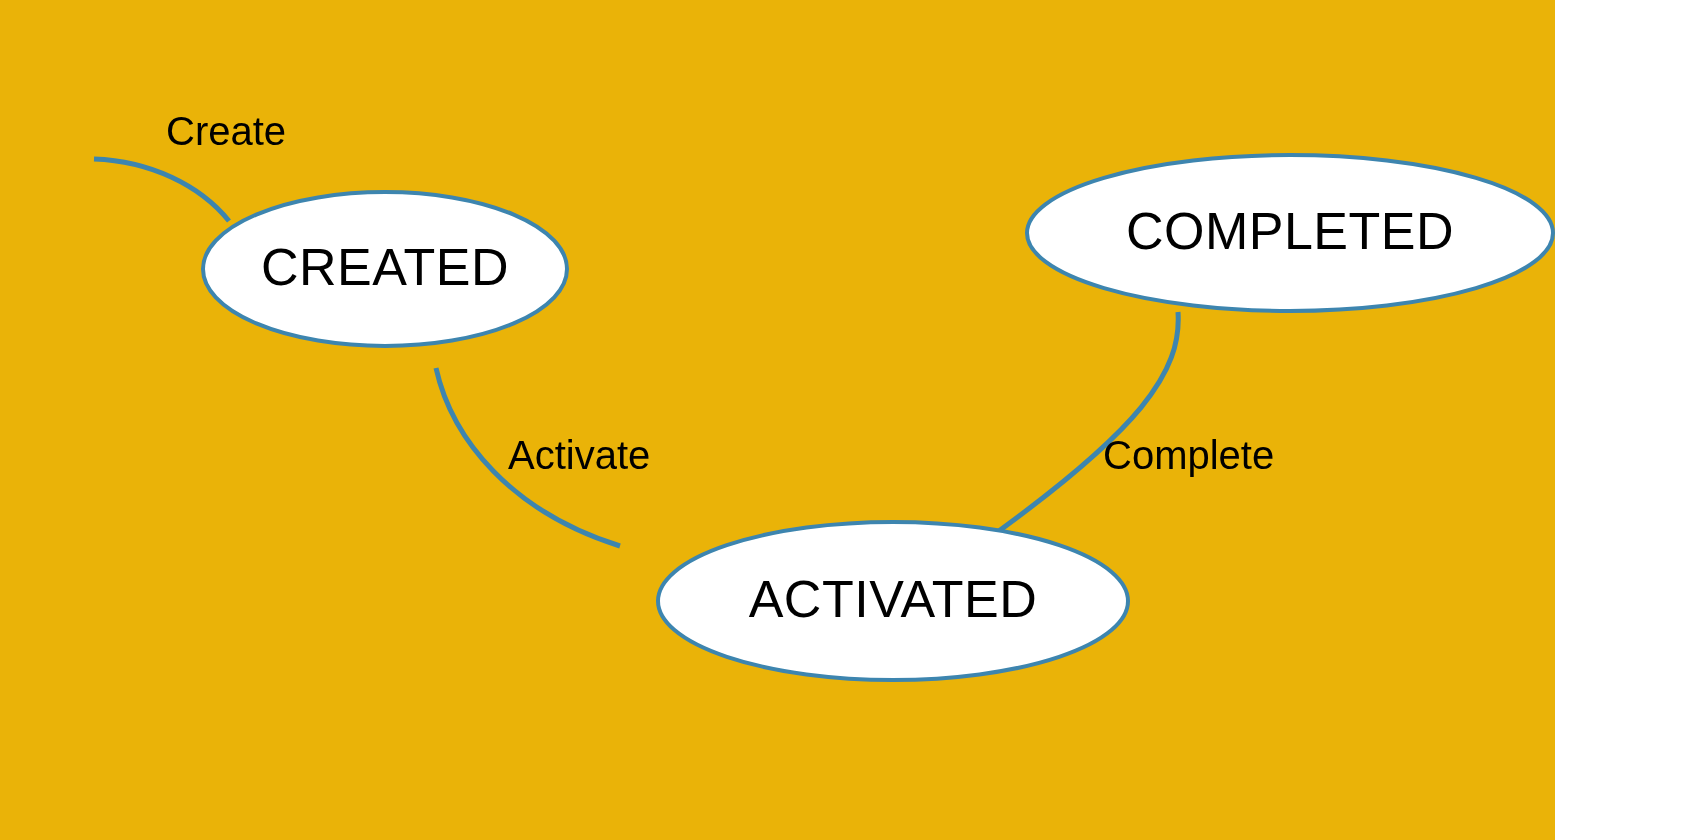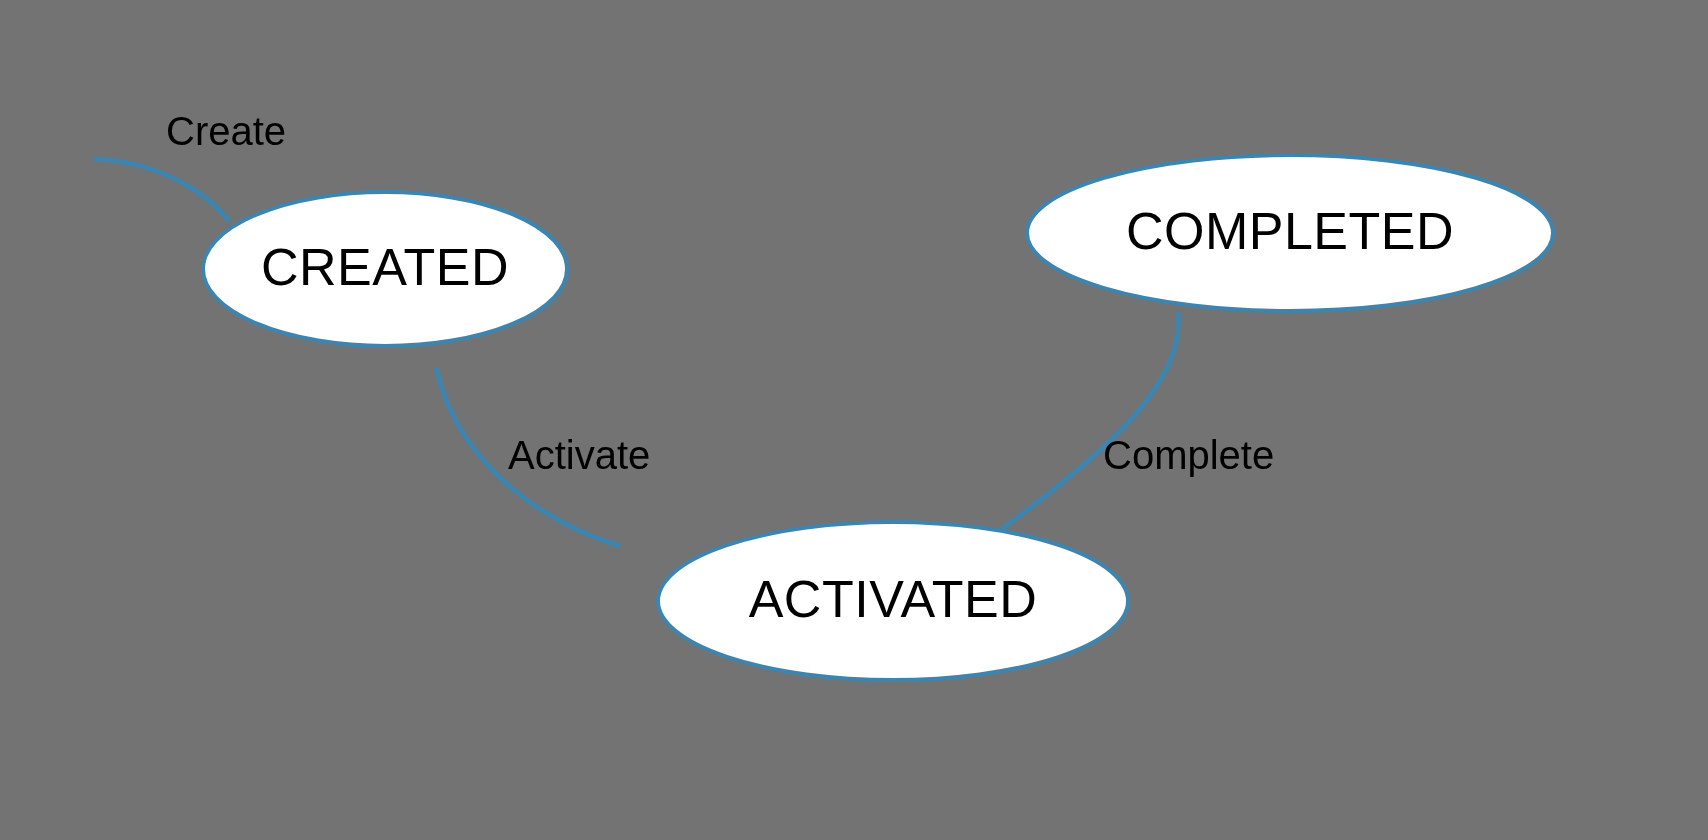--- a/index.html
+++ b/index.html
@@ -9,23 +9,23 @@
     background: #ffffff;
   }
   body {
     width: 1708px;
     height: 840px;
     overflow: hidden;
     font-family: "Liberation Sans", sans-serif;
   }
   #diagram-root {
     position: relative;
-    width: 1708px;
+    width: 1555px;
     height: 840px;
-    background: #737373;
+    background: #eab308;
   }
   #diagram-canvas {
     display: block;
     width: 1708px;
     height: 840px;
   }
   .node-ellipse {
     fill: #ffffff;
     stroke: #3d85af;
     stroke-width: 4;

